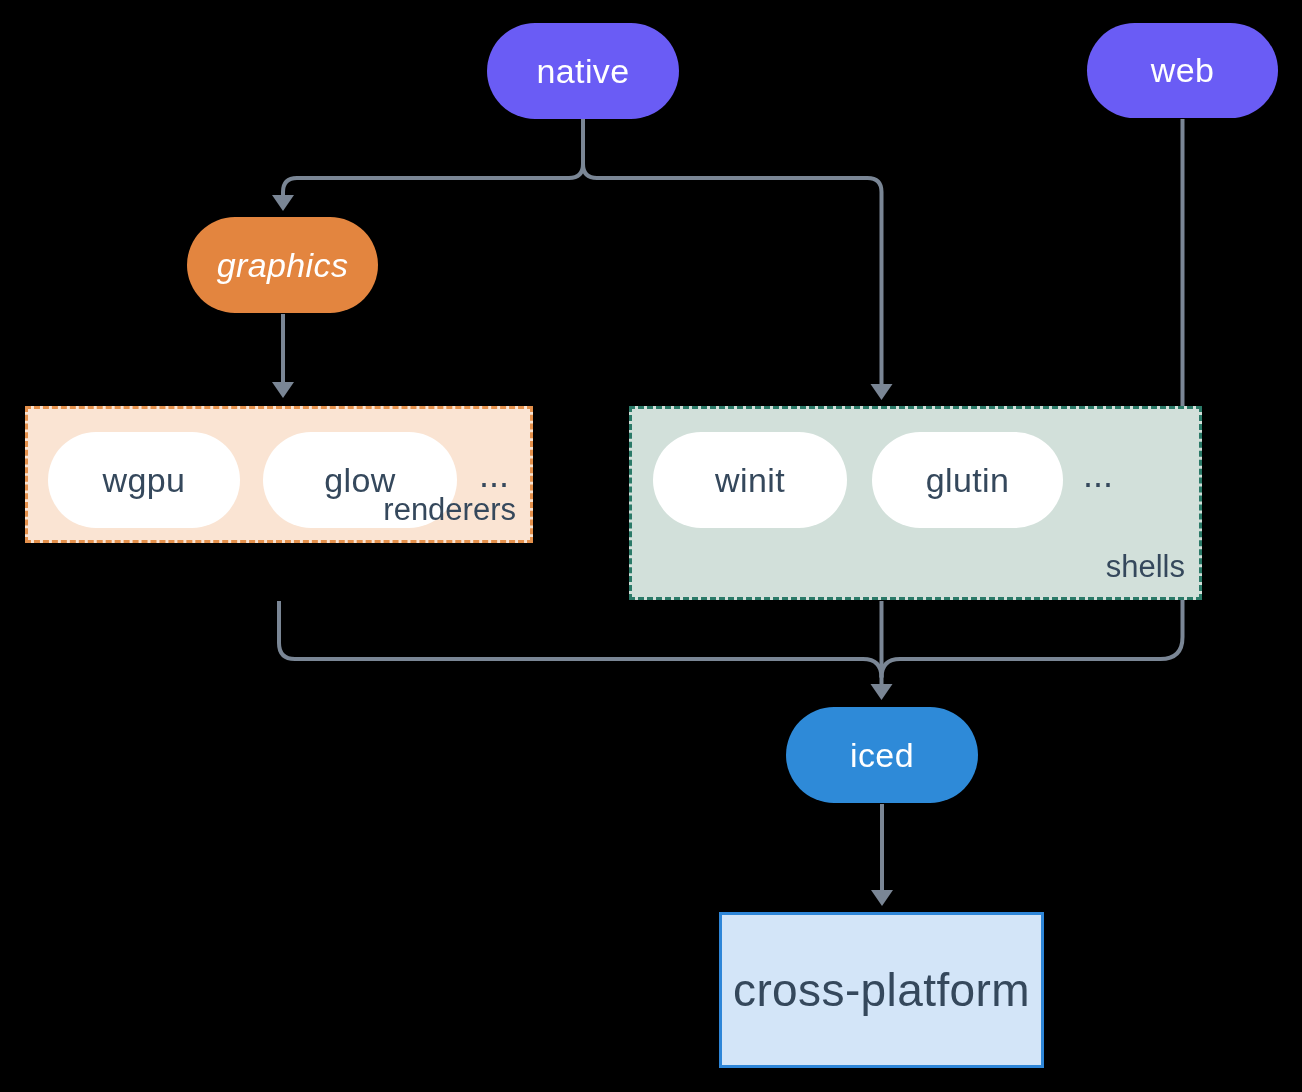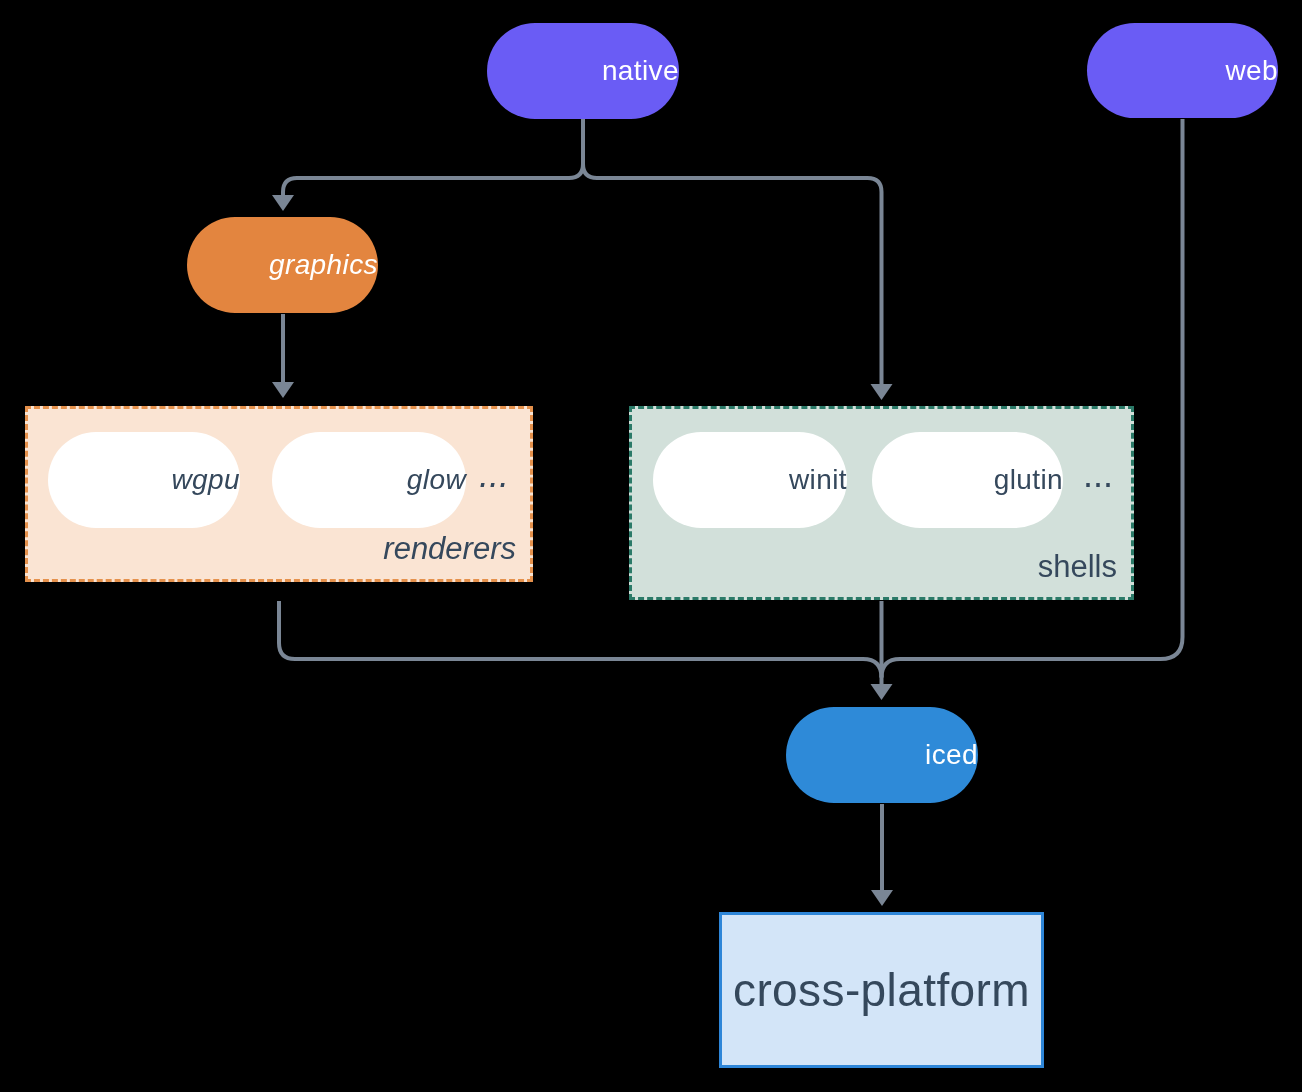--- a/index.html
+++ b/index.html
@@ -12,23 +12,23 @@
     overflow: hidden;
   }
   svg.connectors { position: absolute; left: 0; top: 0; }
   .connector { fill: none; stroke: var(--line, #7A8695); stroke-width: 4; }
   .arrowhead { fill: var(--line, #7A8695); stroke: none; }
 
   .pill {
     position: absolute;
     display: flex;
     align-items: center;
-    justify-content: flex-end;
+    justify-content: center;
     border-radius: 48px;
-    font-size: 28px;
+    font-size: 34px;
     letter-spacing: 0.4px;
   }
   .pill--purple { background: var(--purple, #6A5CF5); color: var(--pill_text, #fff); }
   .pill--orange { background: var(--orange, #E3853F); color: var(--pill_text, #fff); font-style: italic; }
   .pill--blue   { background: var(--blue, #2E8AD8);   color: var(--pill_text, #fff); }
   .pill--white  { background: #ffffff; color: var(--ink, #35485C); }
 
   .group {
     position: absolute;
     box-sizing: border-box;
@@ -52,25 +52,25 @@
     font-size: 36px;
     line-height: 40px;
     color: var(--ink, #35485C);
   }
 
   .node-native   { left: 487px;  top: 23px;  width: 192px; height: 96px; }
   .node-web      { left: 1087px; top: 23px;  width: 191px; height: 95px; }
   .node-graphics { left: 187px;  top: 217px; width: 191px; height: 96px; }
   .node-iced     { left: 786px;  top: 707px; width: 192px; height: 96px; }
 
-  .group--renderers { left: 25px;  top: 406px; width: 508px; height: 176px; font-style: italic; }
-  .group--shells    { left: 629px; top: 406px; width: 505px; height: 194px; }
+  .group--renderers { left: 25px;  top: 406px; width: 508px; height: 137px; }
+  .group--shells    { left: 629px; top: 406px; width: 573px; height: 194px; }
 
   .pill-wgpu   { left: 20px;  top: 23px; width: 192px; height: 96px; }
-  .pill-glow   { left: 244px; top: 23px; width: 194px; height: 96px; }
+  .pill-glow   { left: 235px; top: 23px; width: 194px; height: 96px; }
   .pill-winit  { left: 21px;  top: 23px; width: 194px; height: 96px; }
   .pill-glutin { left: 240px; top: 23px; width: 191px; height: 96px; }
 
   .app-box {
     position: absolute;
     left: 719px; top: 912px; width: 325px; height: 156px;
     box-sizing: border-box;
     background: var(--app_bg, #D3E5F8);
     border: 3px solid var(--app_border, #2E86D8);
     display: flex;

